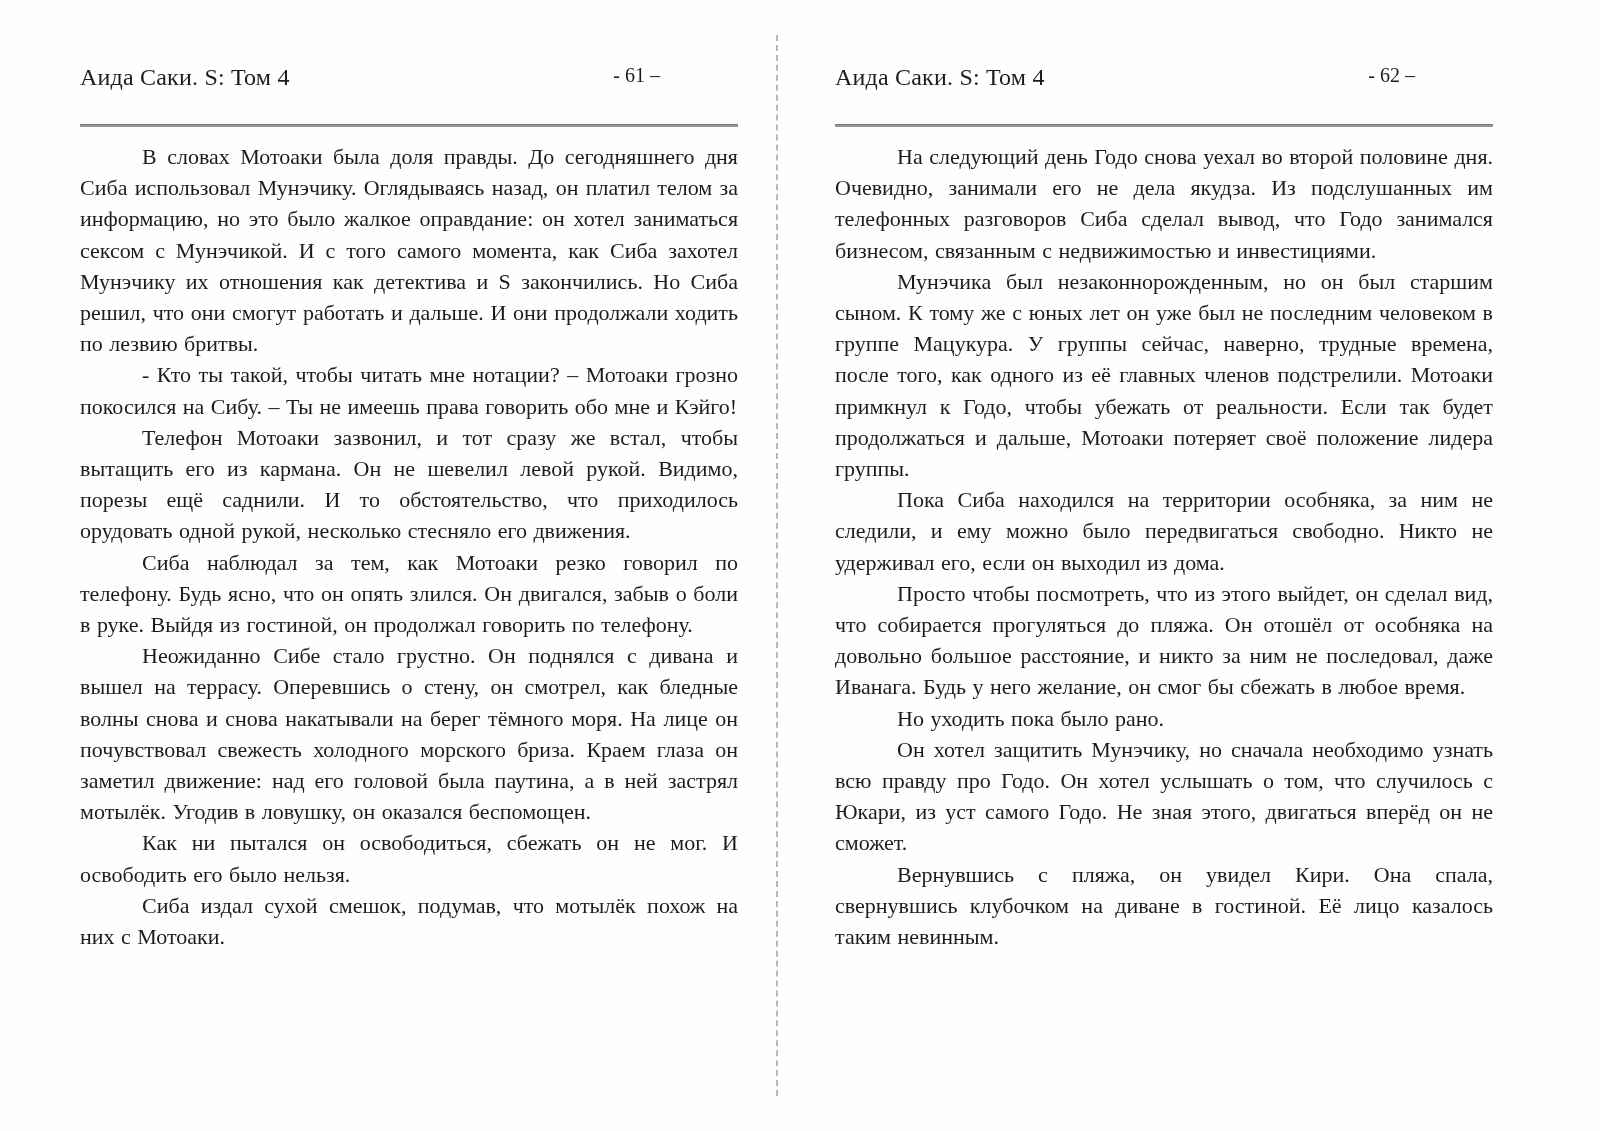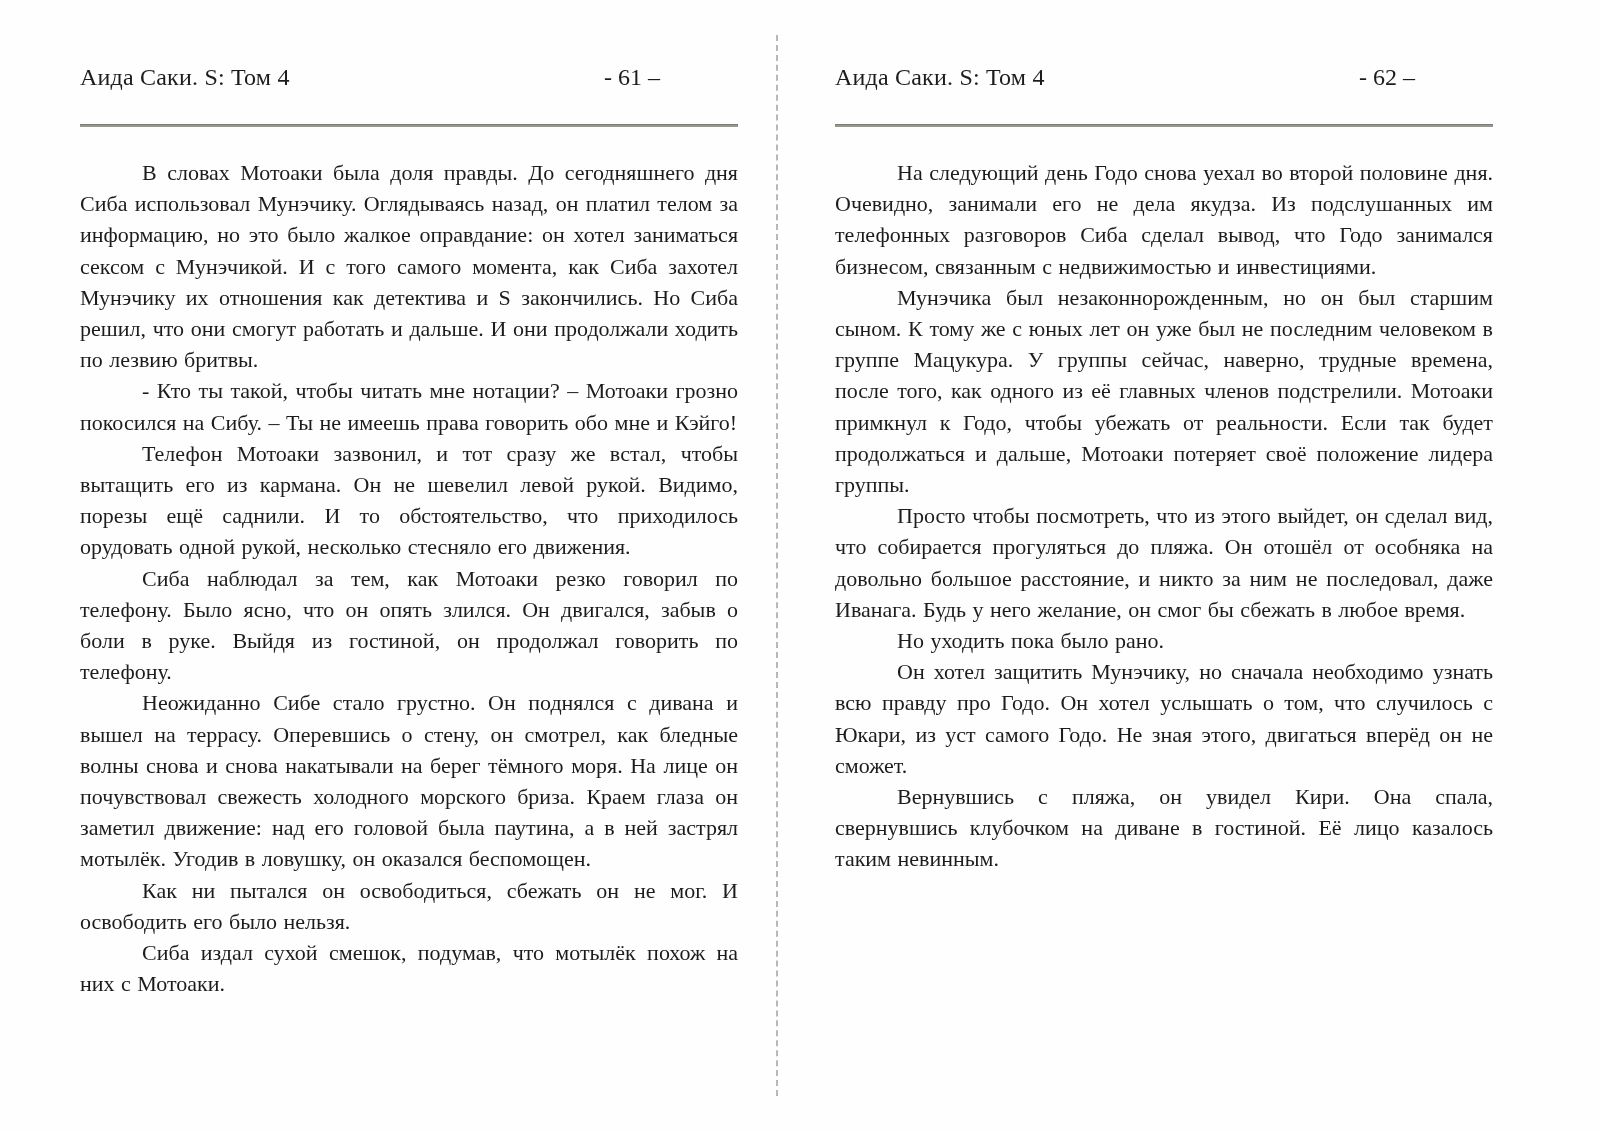--- a/index.html
+++ b/index.html
@@ -24,29 +24,29 @@
   .page-right { left: 835px; }
 
   .page-header { position: relative; height: 128px; }
   .book-title {
     position: absolute; left: 0; top: 64px;
     font-size: 24px; letter-spacing: 0.2px;
     white-space: nowrap;
   }
   .page-number {
     position: absolute; right: 78px; top: 64px;
-    font-size: 24px; white-space: nowrap;
+    font-size: 20px; white-space: nowrap;
   }
   .header-rule {
     position: absolute; left: 0; right: 0; top: 124px;
     height: 3px; background: #99978b;
     border-top: 1px solid #7e7c72;
   }
 
-  .page-content { padding-top: 29px; }
+  .page-content { padding-top: 13px; }
   .page-content p {
     font-size: 22px;
     line-height: 31.2px;
     text-align: justify;
     text-indent: 62px;
     word-spacing: 1px;
   }
 </style>
 </head>
 <body>
@@ -59,37 +59,38 @@
     <div class="page-header">
       <span class="book-title">Аида Саки. S: Том 4</span>
       <span class="page-number">- 61 –</span>
       <div class="header-rule"></div>
     </div>
     <div class="page-content">
 
     <p>В словах Мотоаки была доля правды. До сегодняшнего дня Сиба использовал Мунэчику. Оглядываясь назад, он платил телом за информацию, но это было жалкое оправдание: он хотел заниматься сексом с Мунэчикой.  И с того самого момента, как Сиба захотел Мунэчику их отношения как детектива и S закончились. Но Сиба решил, что они смогут работать и дальше. И они продолжали ходить по лезвию бритвы.</p>
         <p>- Кто ты такой, чтобы читать мне нотации? – Мотоаки грозно покосился на Сибу. – Ты не имеешь права говорить обо мне и Кэйго!</p>
         <p>Телефон Мотоаки зазвонил, и тот сразу же встал, чтобы вытащить его из кармана. Он не шевелил левой рукой. Видимо, порезы ещё саднили. И то обстоятельство, что приходилось орудовать одной рукой, несколько стесняло его движения.</p>
-        <p>Сиба наблюдал за тем, как Мотоаки резко говорил по телефону. Было ясно, что он опять злился. Он двигался, забыв о боли в руке. Выйдя из гостиной, он продолжал говорить по телефону.</p>
+        <p>Сиба наблюдал за тем, как Мотоаки резко говорил по телефону. Будь ясно, что он опять злился. Он двигался, забыв о боли в руке. Выйдя из гостиной, он продолжал говорить по телефону.</p>
         <p>Неожиданно Сибе стало грустно. Он поднялся с дивана и вышел на террасу. Оперевшись о стену, он смотрел, как бледные волны снова и снова накатывали на берег тёмного моря. На лице он почувствовал свежесть холодного морского бриза. Краем глаза он заметил движение: над его головой была паутина, а в ней застрял мотылёк. Угодив в ловушку, он оказался беспомощен.</p>
         <p>Как ни пытался он освободиться, сбежать он не мог. И освободить его было нельзя.</p>
         <p>Сиба издал сухой смешок, подумав, что мотылёк похож на них с Мотоаки.</p>
       </div>
   </div>
 
   <div class="page page-right">
     <div class="page-header">
       <span class="book-title">Аида Саки. S: Том 4</span>
       <span class="page-number">- 62 –</span>
       <div class="header-rule"></div>
     </div>
     <div class="page-content">
 
     <p>На следующий день Годо снова уехал во второй половине дня. Очевидно, занимали его не дела якудза. Из подслушанных им телефонных разговоров Сиба сделал вывод, что Годо занимался бизнесом, связанным с недвижимостью и инвестициями.</p>
         <p>Мунэчика был незаконнорожденным, но он был старшим сыном. К тому же с юных лет он уже был не последним человеком в группе Мацукура. У группы сейчас, наверно, трудные времена, после того, как одного из её главных членов подстрелили. Мотоаки примкнул к Годо, чтобы убежать от реальности. Если так будет продолжаться и дальше, Мотоаки потеряет своё положение лидера группы.</p>
+        <p>Пока Сиба находился на территории особняка, за ним не следили, и ему можно было передвигаться свободно. Никто не удерживал его, если он выходил из дома.</p>
         <p>Просто чтобы посмотреть, что из этого выйдет, он сделал вид, что собирается прогуляться до пляжа. Он отошёл от особняка на довольно большое расстояние, и никто за ним не последовал, даже Иванага. Будь у него желание, он смог бы сбежать в любое время.</p>
         <p>Но уходить пока было рано.</p>
         <p>Он хотел защитить Мунэчику, но сначала необходимо узнать всю правду про Годо. Он хотел услышать о том, что случилось с Юкари, из уст самого Годо. Не зная этого, двигаться вперёд он не сможет.</p>
         <p>Вернувшись с пляжа, он увидел Кири. Она спала, свернувшись клубочком на диване в гостиной. Её лицо казалось таким невинным.</p>
       </div>
   </div>
 
 </div>
 
 </body></html>

